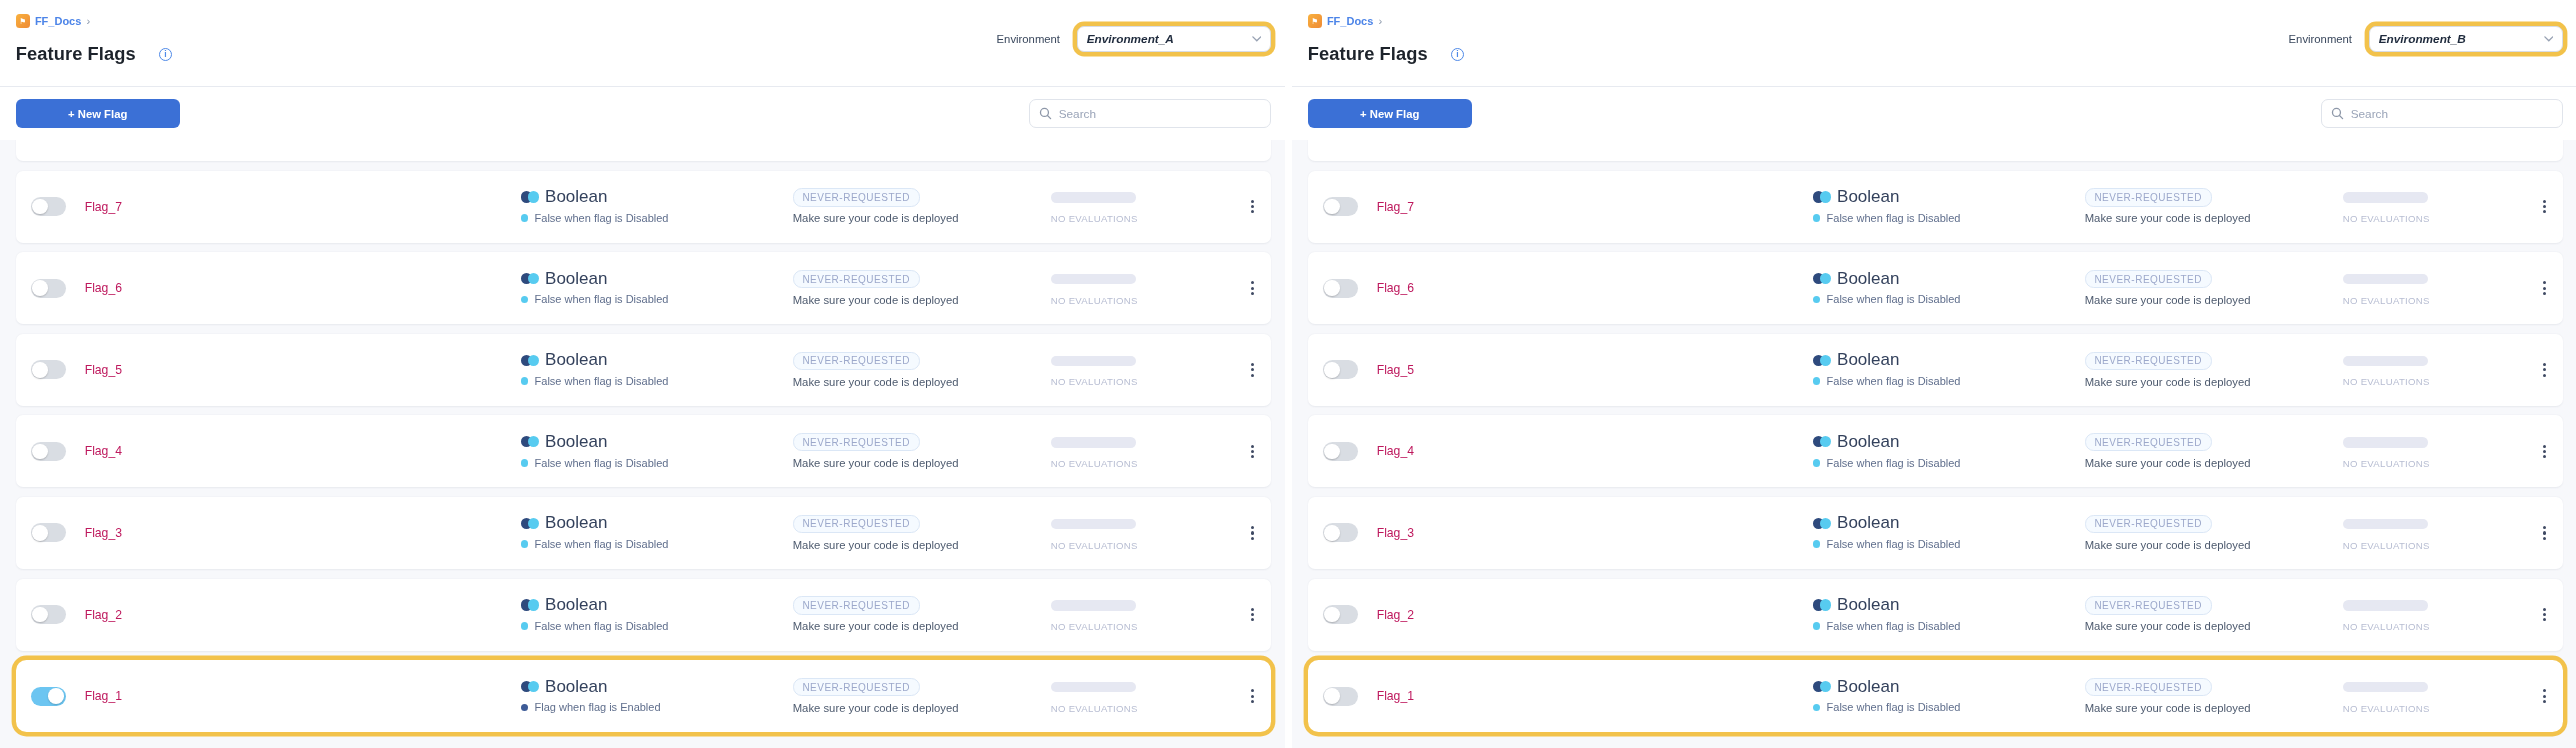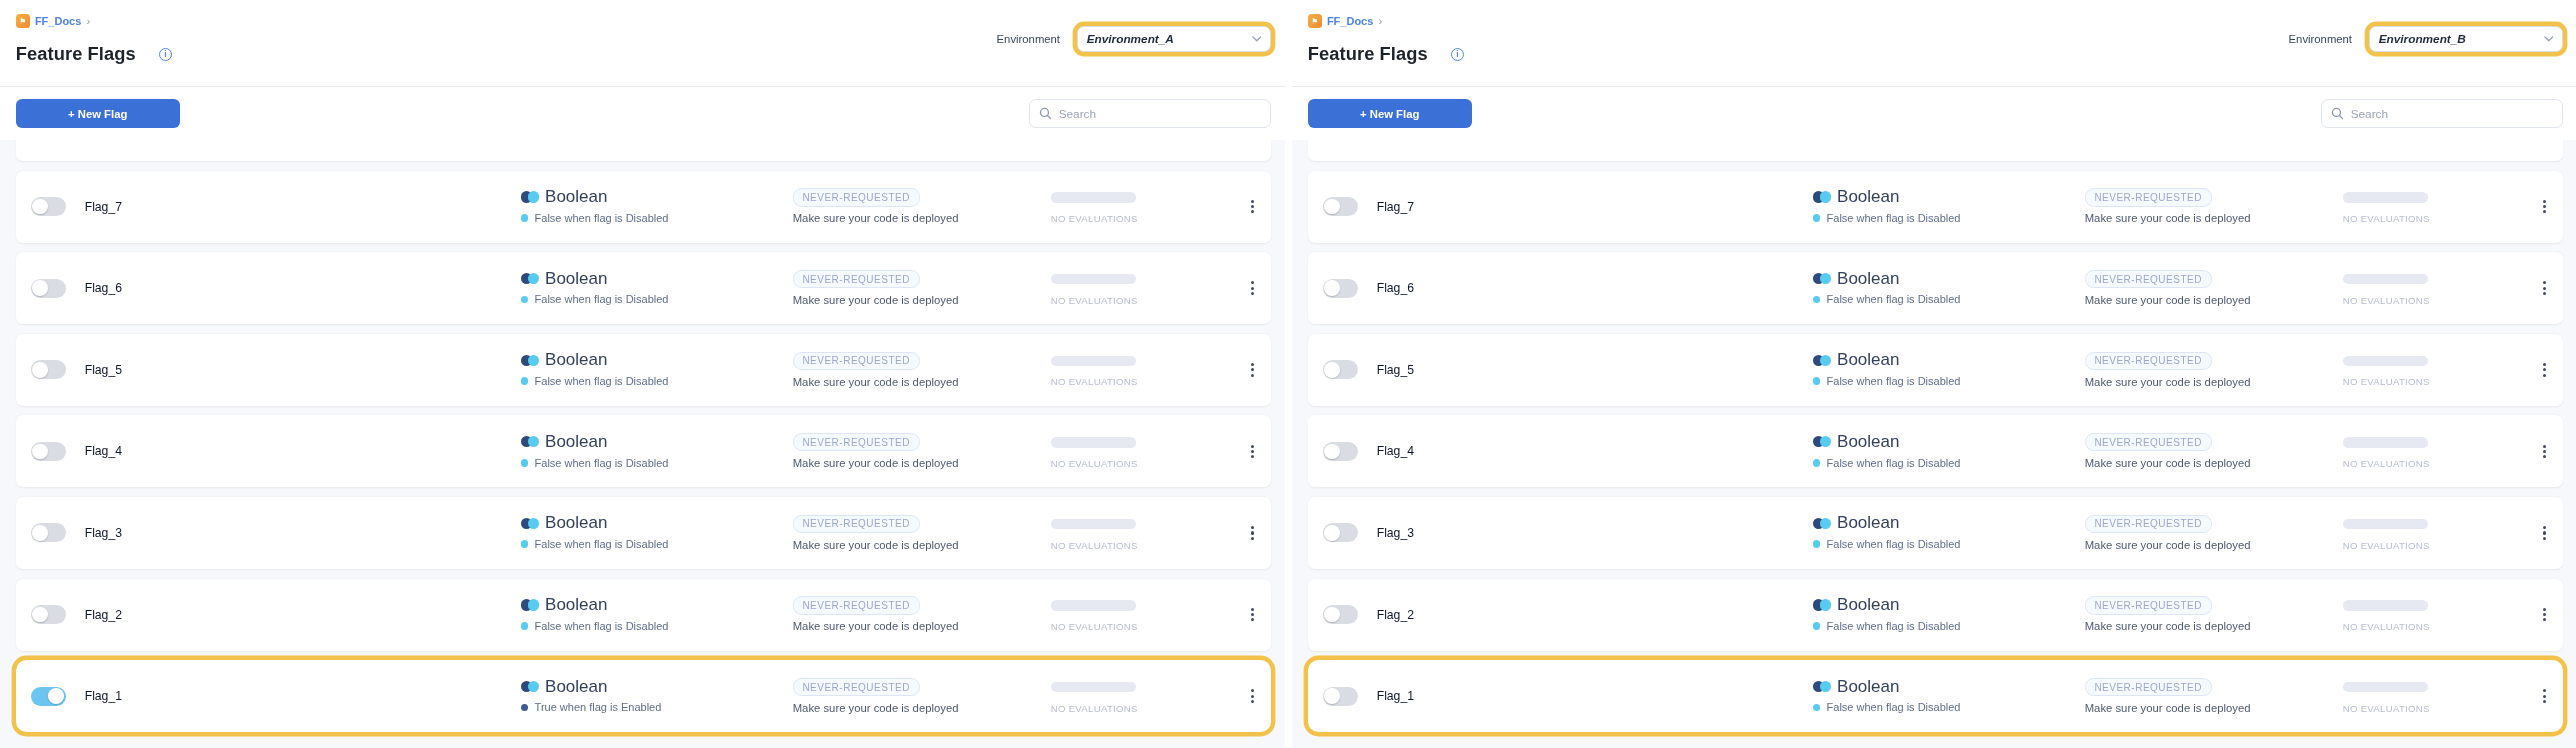--- a/index.html
+++ b/index.html
@@ -53,21 +53,21 @@
     align-items: center; padding: 0 21px 0 15px; }
   .row.ring { box-shadow: 0 0 0 4.4px #f2c24b, 0 0.9px 1.7px rgba(30,40,70,.07); border-radius: 10.5px; }
 
   .toggle { width: 35px; height: 19px; border-radius: 9.6px; background: #d9dde3;
     position: relative; cursor: pointer; }
   .toggle .knob { position: absolute; top: 1.7px; left: 1.7px; width: 15.7px; height: 15.7px;
     border-radius: 50%; background: #fff; box-shadow: 0 0.9px 1.7px rgba(0,0,0,.2); }
   .toggle.on { background: #6cc5f1; }
   .toggle.on .knob { left: 17.4px; }
 
-  .flag-name { font-size: 12.2px; font-weight: 500; color: #0f172a; }
+  .flag-name { font-size: 12.2px; font-weight: 500; color: #be185d; }
 
   .l1 { height: 17.4px; display: flex; align-items: center; gap: 6.1px; }
   .l2 { margin-top: 5.2px; height: 14px; display: flex; align-items: center; gap: 6.1px; }
   .bool-icon { width: 18.3px; height: 11.3px; position: relative; display: inline-block; }
   .bool-icon i { position: absolute; top: 0; width: 11.3px; height: 11.3px; border-radius: 50%; }
   .bool-icon .c1 { left: 0; background: #2e4a7d; }
   .bool-icon .c2 { left: 7px; background: #57cbf0; }
   .type-label { font-size: 17px; color: #33415c; }
   .dot { width: 7.8px; height: 7.8px; border-radius: 50%; display: inline-block; }
   .dot.cyan { background: #57cbf0; }
@@ -365,21 +365,21 @@
     <div class="type-col">
       <div class="l1">
         <span class="bool-icon">
                   <i class="c1"></i>
                   <i class="c2"></i>
                 </span>
         <span class="type-label">Boolean</span>
       </div>
       <div class="l2">
         <span class="dot navy"></span>
-        <span class="rule">True when flag is Enabled</span>
+        <span class="rule">Flag when flag is Enabled</span>
       </div>
     </div>
     <div class="status-col">
       <div class="l1">
                 <span class="badge">NEVER-REQUESTED</span>
               </div>
       <div class="hint">Make sure your code is deployed</div>
     </div>
     <div class="eval-col">
       <div class="l1">

